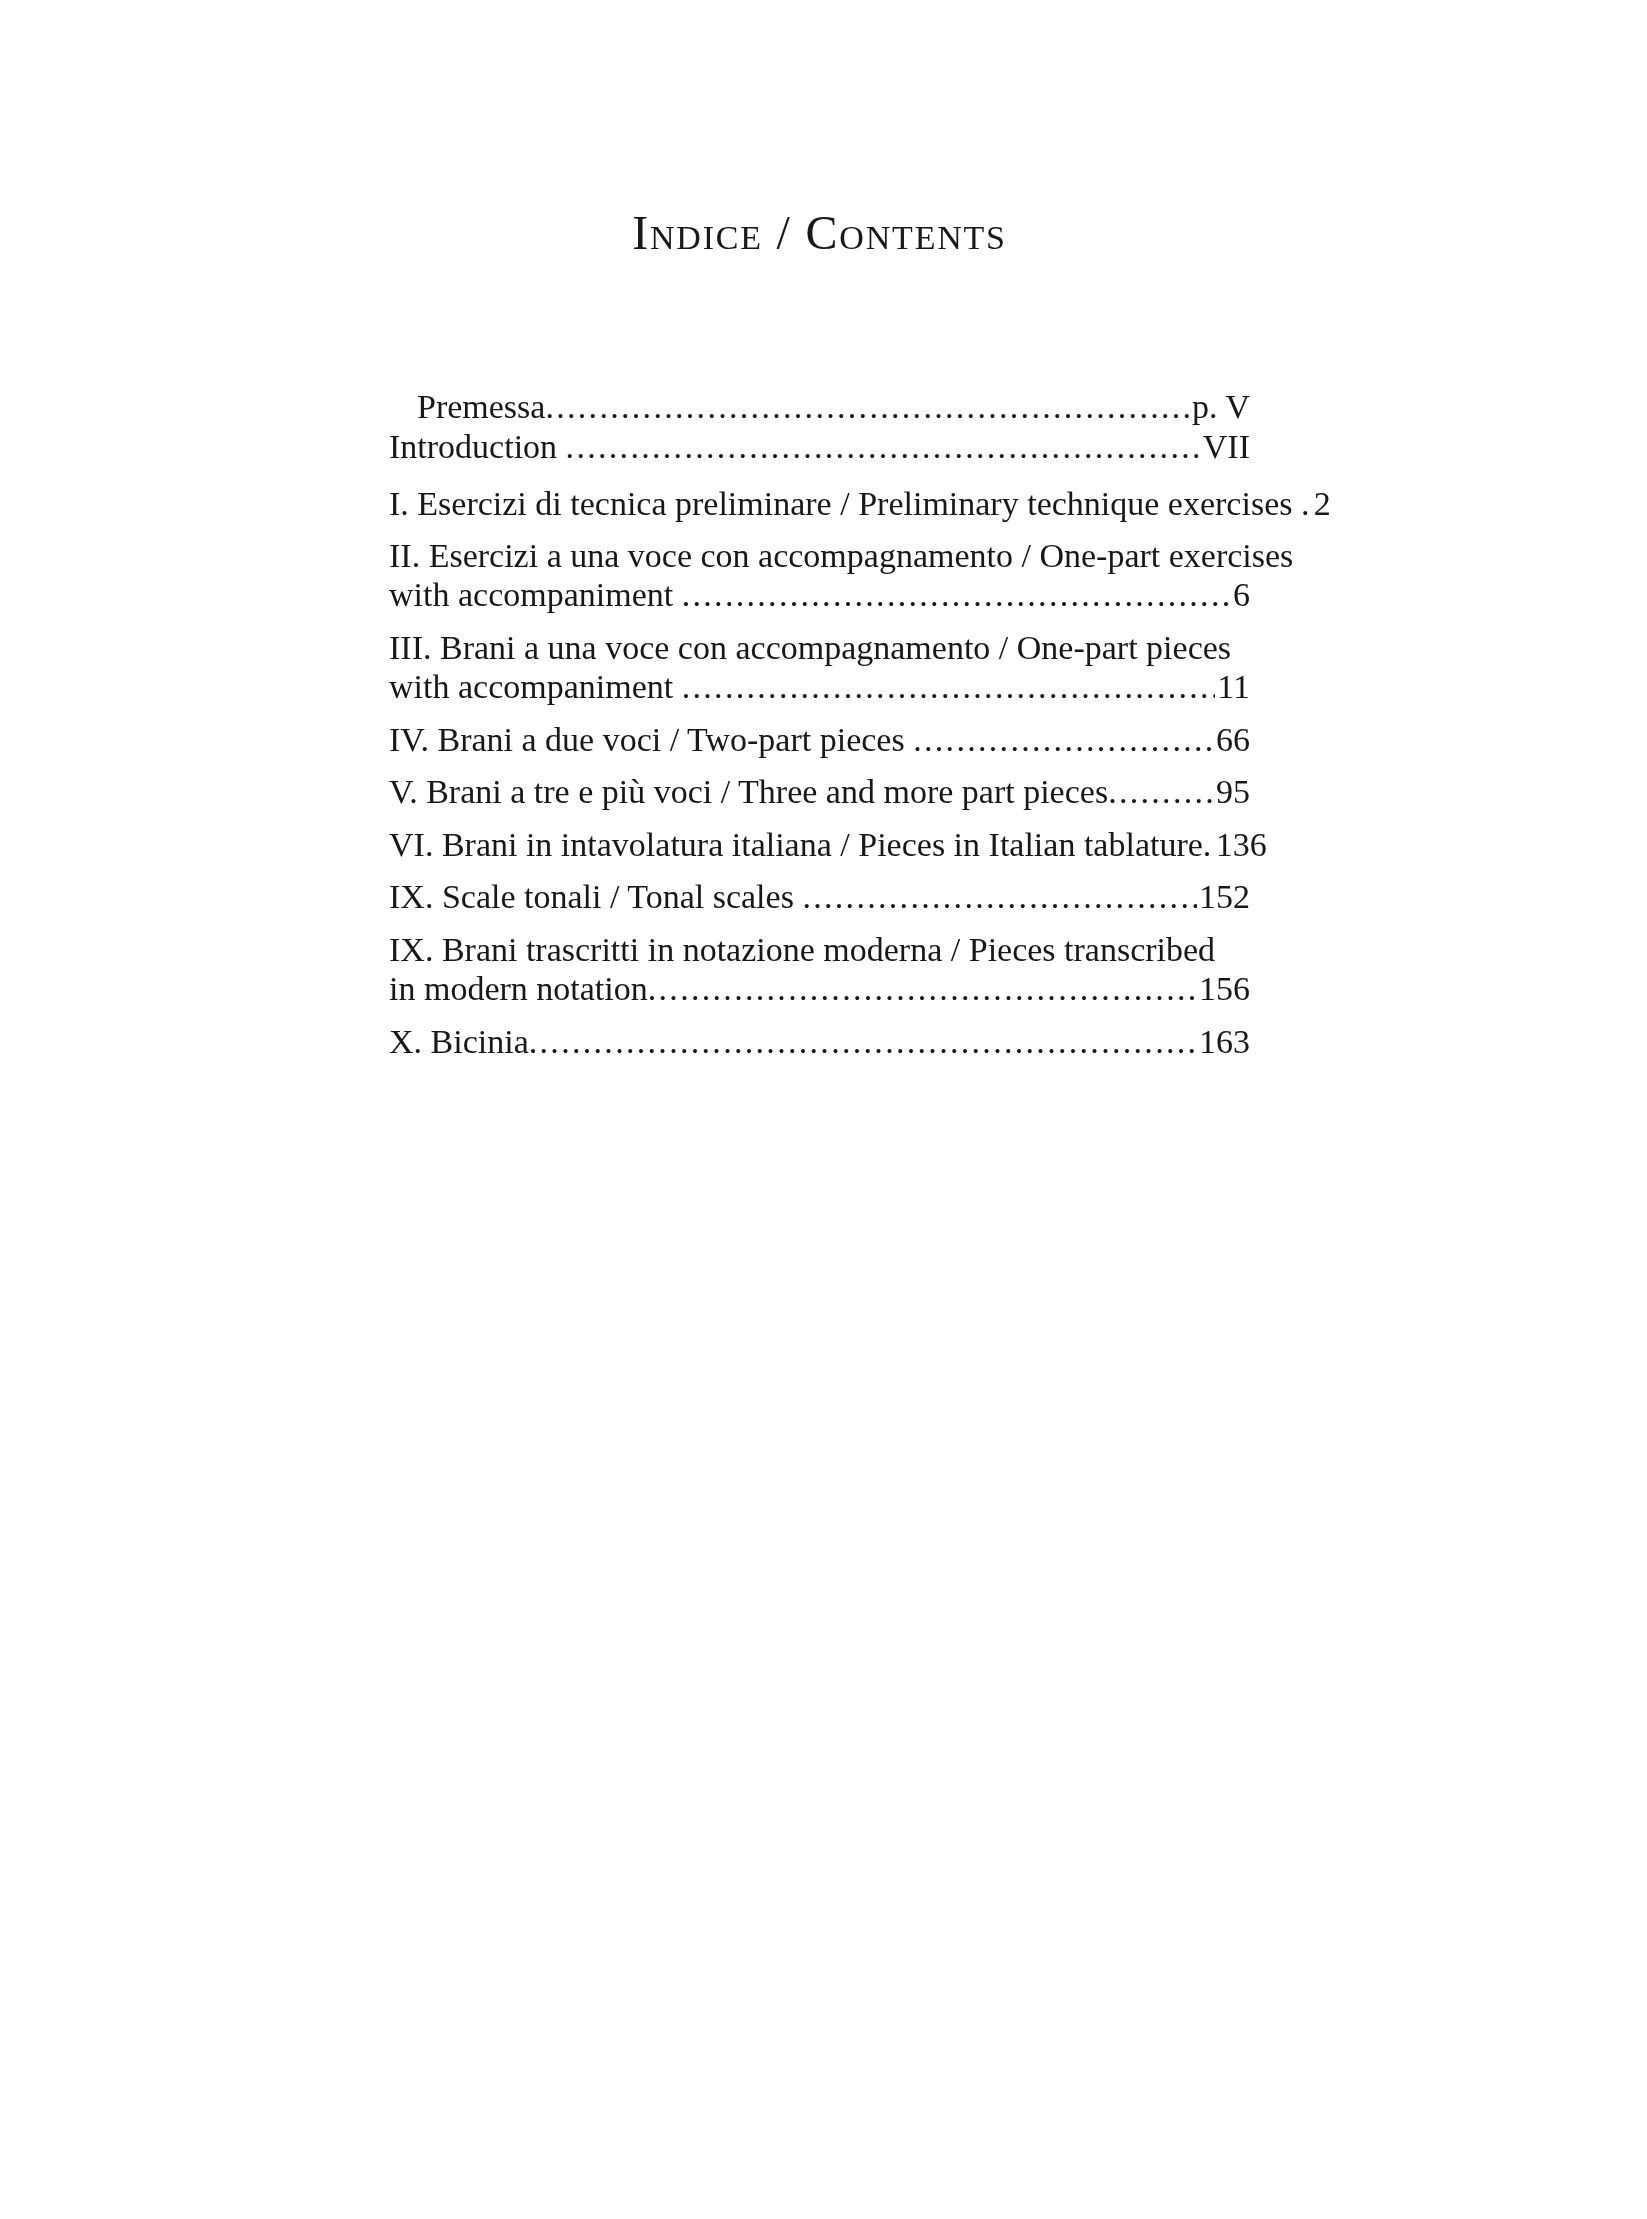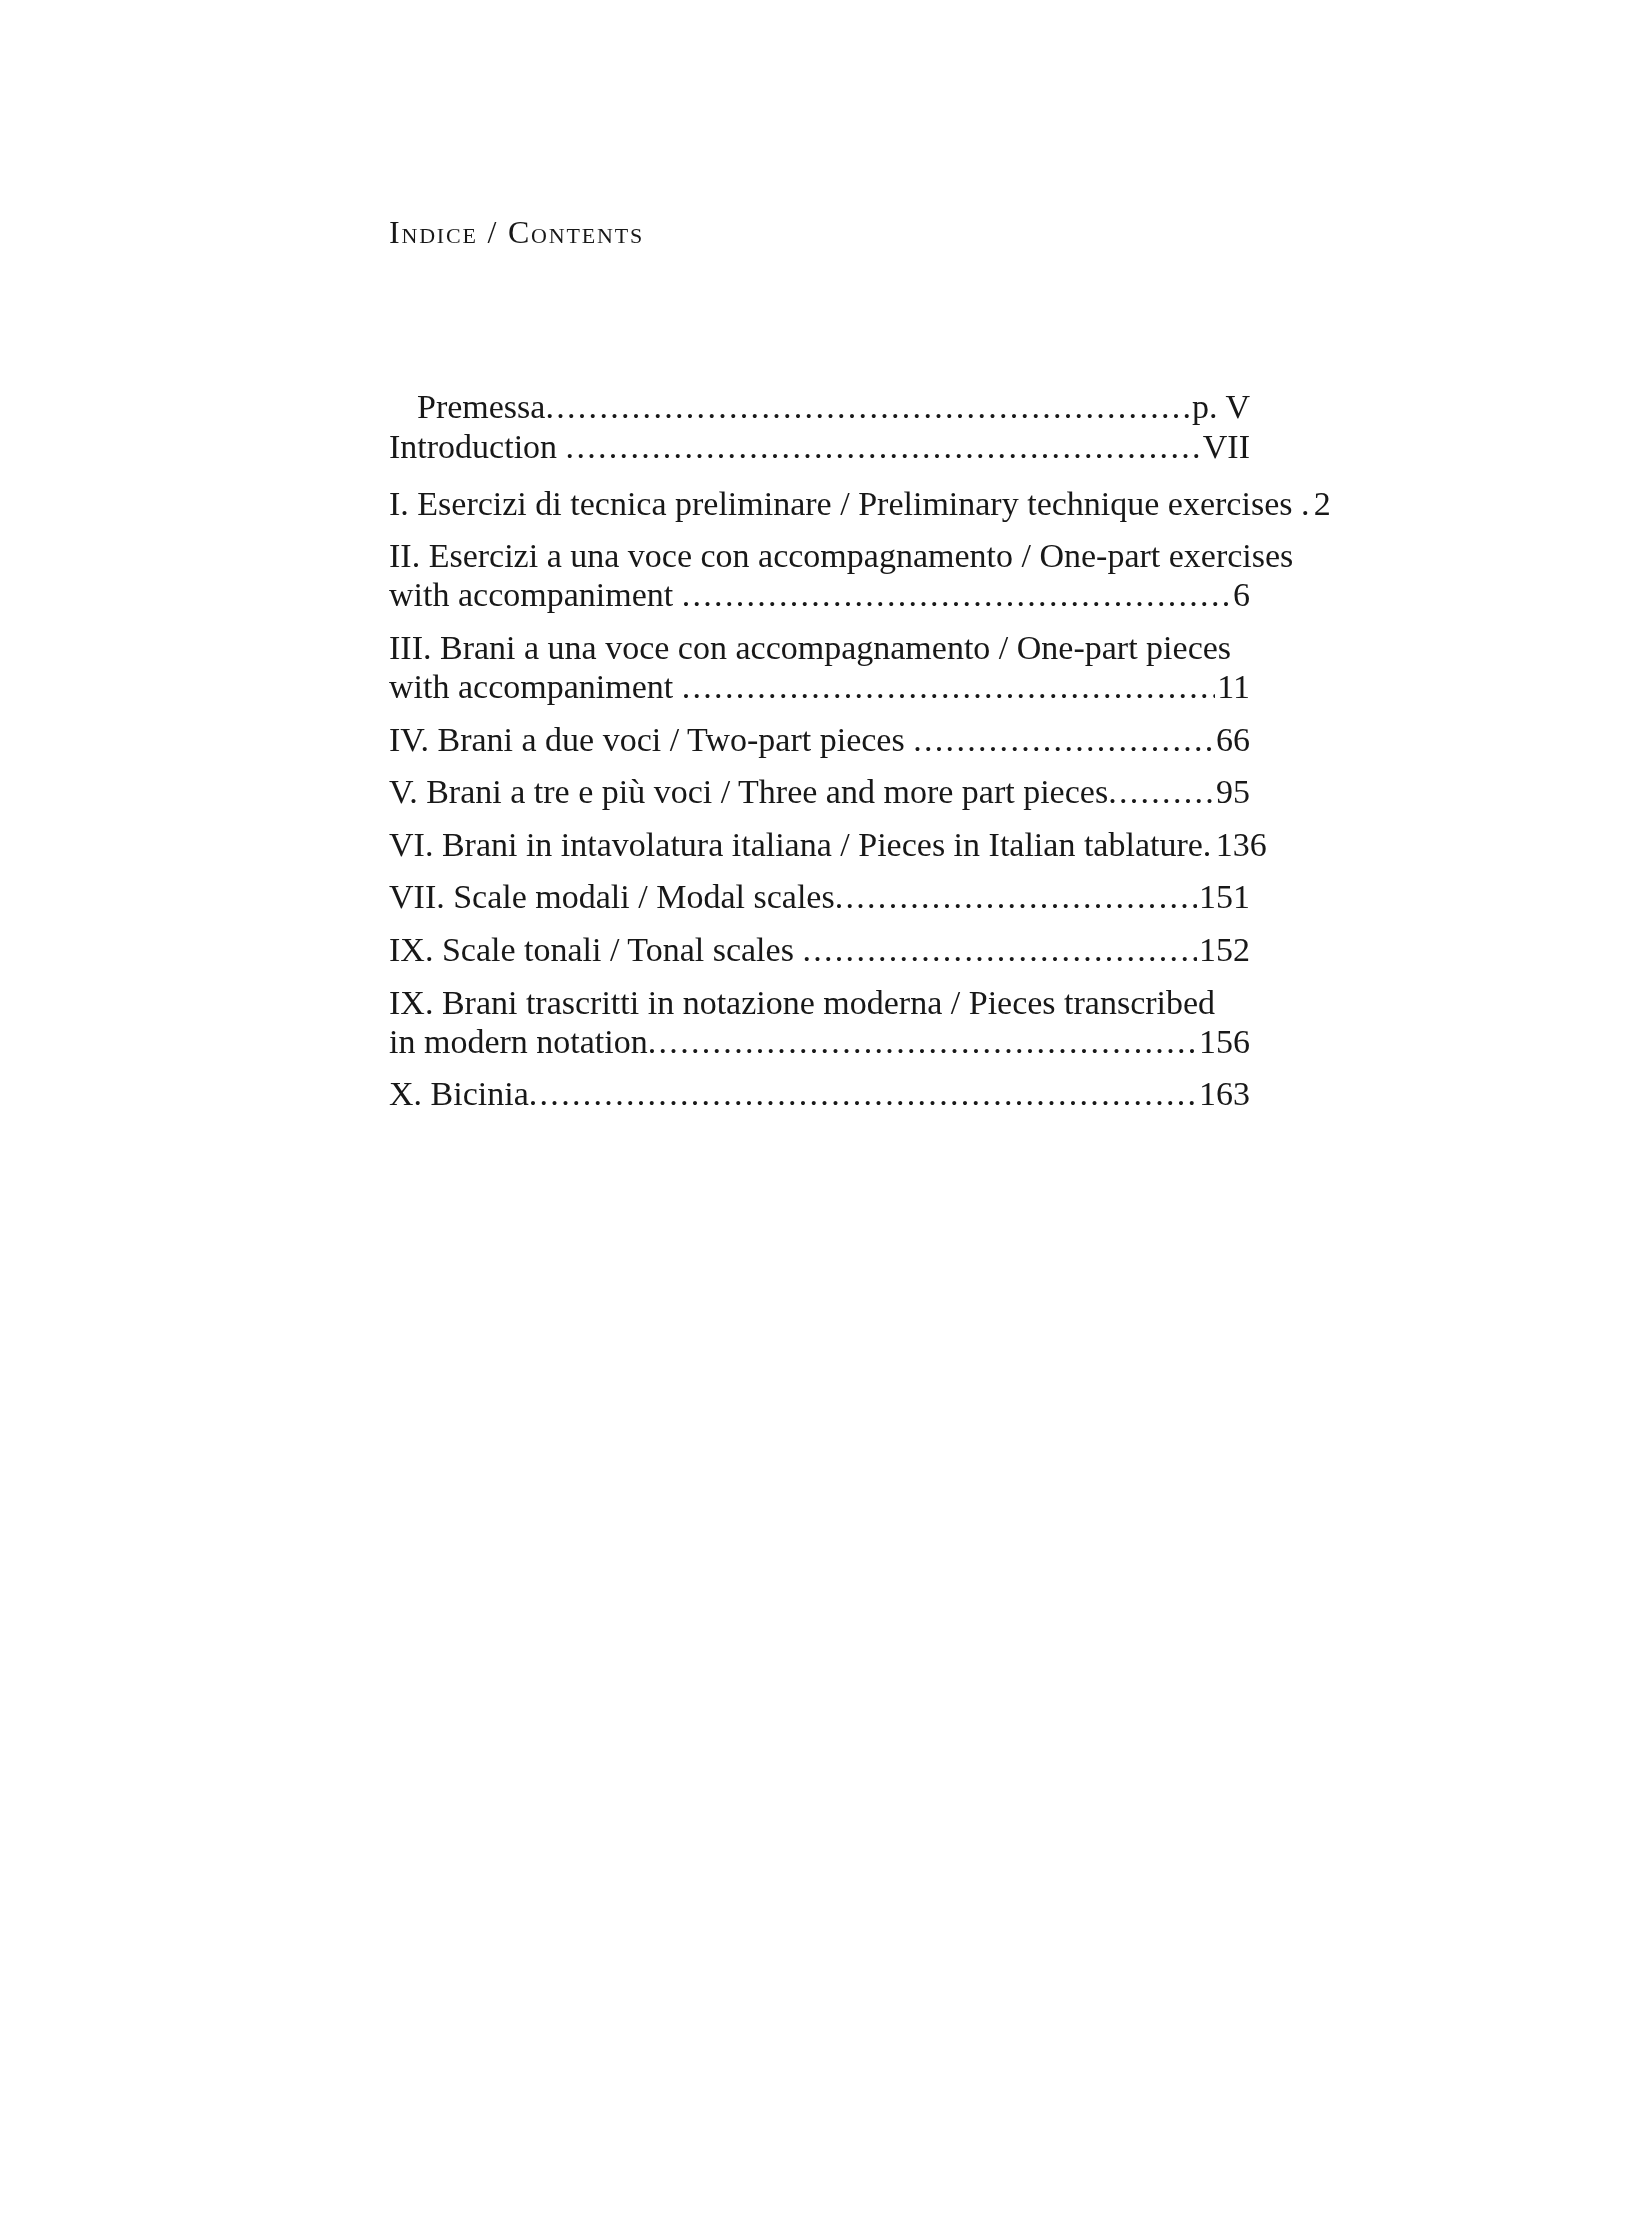--- a/index.html
+++ b/index.html
@@ -14,22 +14,22 @@
     background: #ffffff;
     font-family: "Liberation Serif", "DejaVu Serif", serif;
     color: #181818;
     overflow: hidden;
   }
   .toc-title {
     position: absolute;
     top: 205px;
     left: 389px;
     width: 861px;
-    text-align: left;
-    font-size: 32px;
+    text-align: center;
+    font-size: 48px;
     line-height: 55px;
     font-variant: small-caps;
     letter-spacing: 1.8px;
     white-space: pre;
   }
   .toc {
     position: absolute;
     top: 387px;
     left: 389px;
     width: 861px;
@@ -135,27 +135,20 @@
       </div>
       <div class="entry">
         <div class="line">
           <span class="text"><span class="seg-roman">VI. Brani in intavolatura italiana / </span><span class="seg-italic">Pieces in Italian tablature</span></span>
           <span class="dots"></span>
           <span class="pagenum">136</span>
         </div>
       </div>
       <div class="entry">
         <div class="line">
-          <span class="text"><span class="seg-roman">VII. Scale modali / </span><span class="seg-italic">Modal scales</span></span>
-          <span class="dots"></span>
-          <span class="pagenum">151</span>
-        </div>
-      </div>
-      <div class="entry">
-        <div class="line">
           <span class="text"><span class="seg-roman">IX. Scale tonali / </span><span class="seg-italic">Tonal scales </span></span>
           <span class="dots"></span>
           <span class="pagenum">152</span>
         </div>
       </div>
       <div class="entry">
         <div class="line">
           <span class="text"><span class="seg-roman">IX. Brani trascritti in notazione moderna / </span><span class="seg-italic">Pieces transcribed</span></span>
         </div>
         <div class="line">

